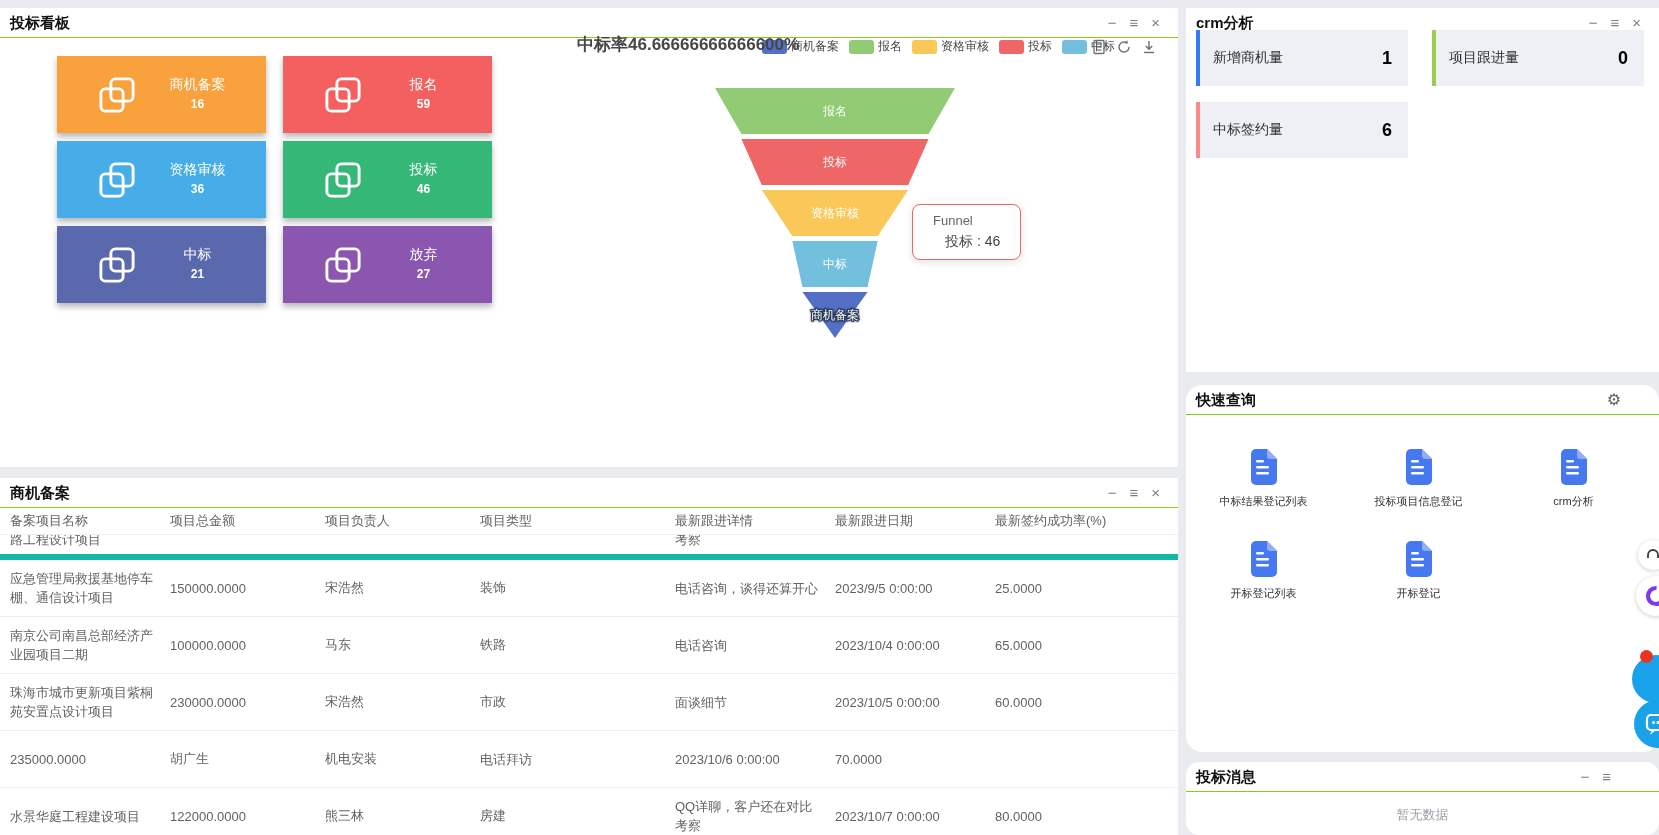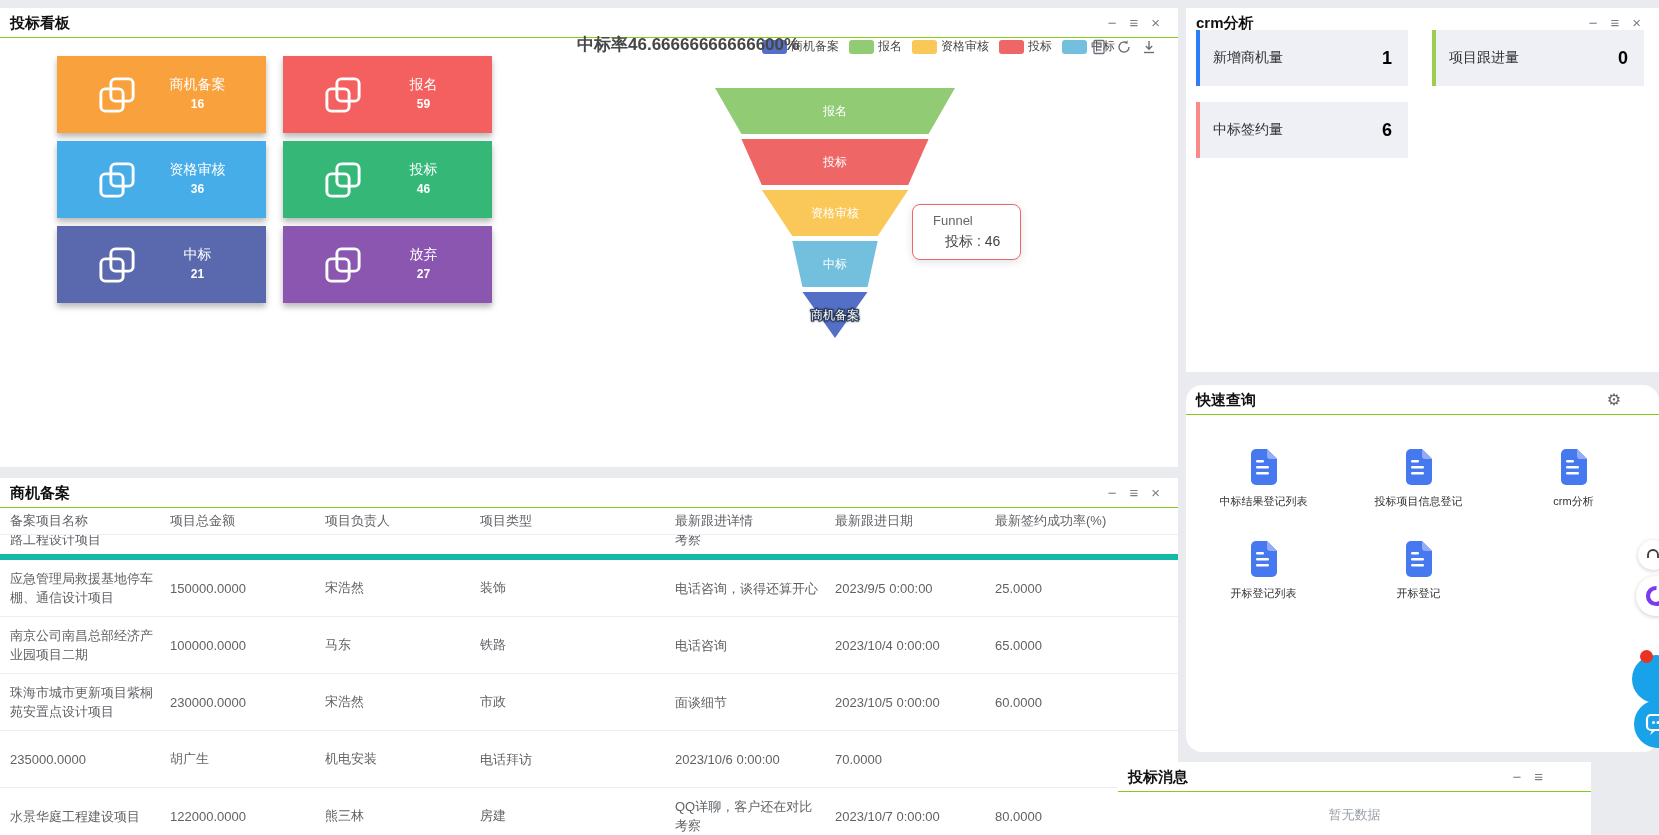--- a/index.html
+++ b/index.html
@@ -86,21 +86,21 @@
 
   #win-quick { left:1186px; top:385px; width:473px; height:367px;border-radius:16px; }
   .gear-btn { position:absolute; right:38px; top:6px; font-size:16px; color:#606266; cursor:pointer; line-height:18px; }
   .quick-grid {
     position:absolute; left:0; top:62px; width:465px;
     display:grid; grid-template-columns:155px 155px 155px; row-gap:30px;
   }
   .quick-item { display:flex; flex-direction:column; align-items:center; cursor:pointer; }
   .quick-item .q-label { margin-top:7px; font-size:11px; color:#303133; white-space:nowrap; }
 
-  #win-msg { left:1118px; top:762px; width:473px; height:73px; }
+  #win-msg { left:1186px; top:762px; width:473px; height:73px;border-radius:13px; }
   .msg-empty { margin-top:14px; text-align:center; font-size:13px; color:#9aa0a8; }
 
   
   .float-circle { position:absolute; border-radius:50%; }
   #float-mini1 { left:1638px; top:540px; width:30px; height:30px; background:#fff; box-shadow:0 1px 4px rgba(0,0,0,.2);
                  display:flex; align-items:center; justify-content:center; }
   #float-mini2 { left:1636px; top:576px; width:40px; height:40px; background:#fff; box-shadow:0 1px 4px rgba(0,0,0,.2);
                  display:flex; align-items:center; justify-content:center; }
   #float-blue  { left:1632px; top:655px; width:48px; height:48px; cursor:pointer; }
   #float-chat  { left:1634px; top:700px; width:48px; height:48px; cursor:pointer;

